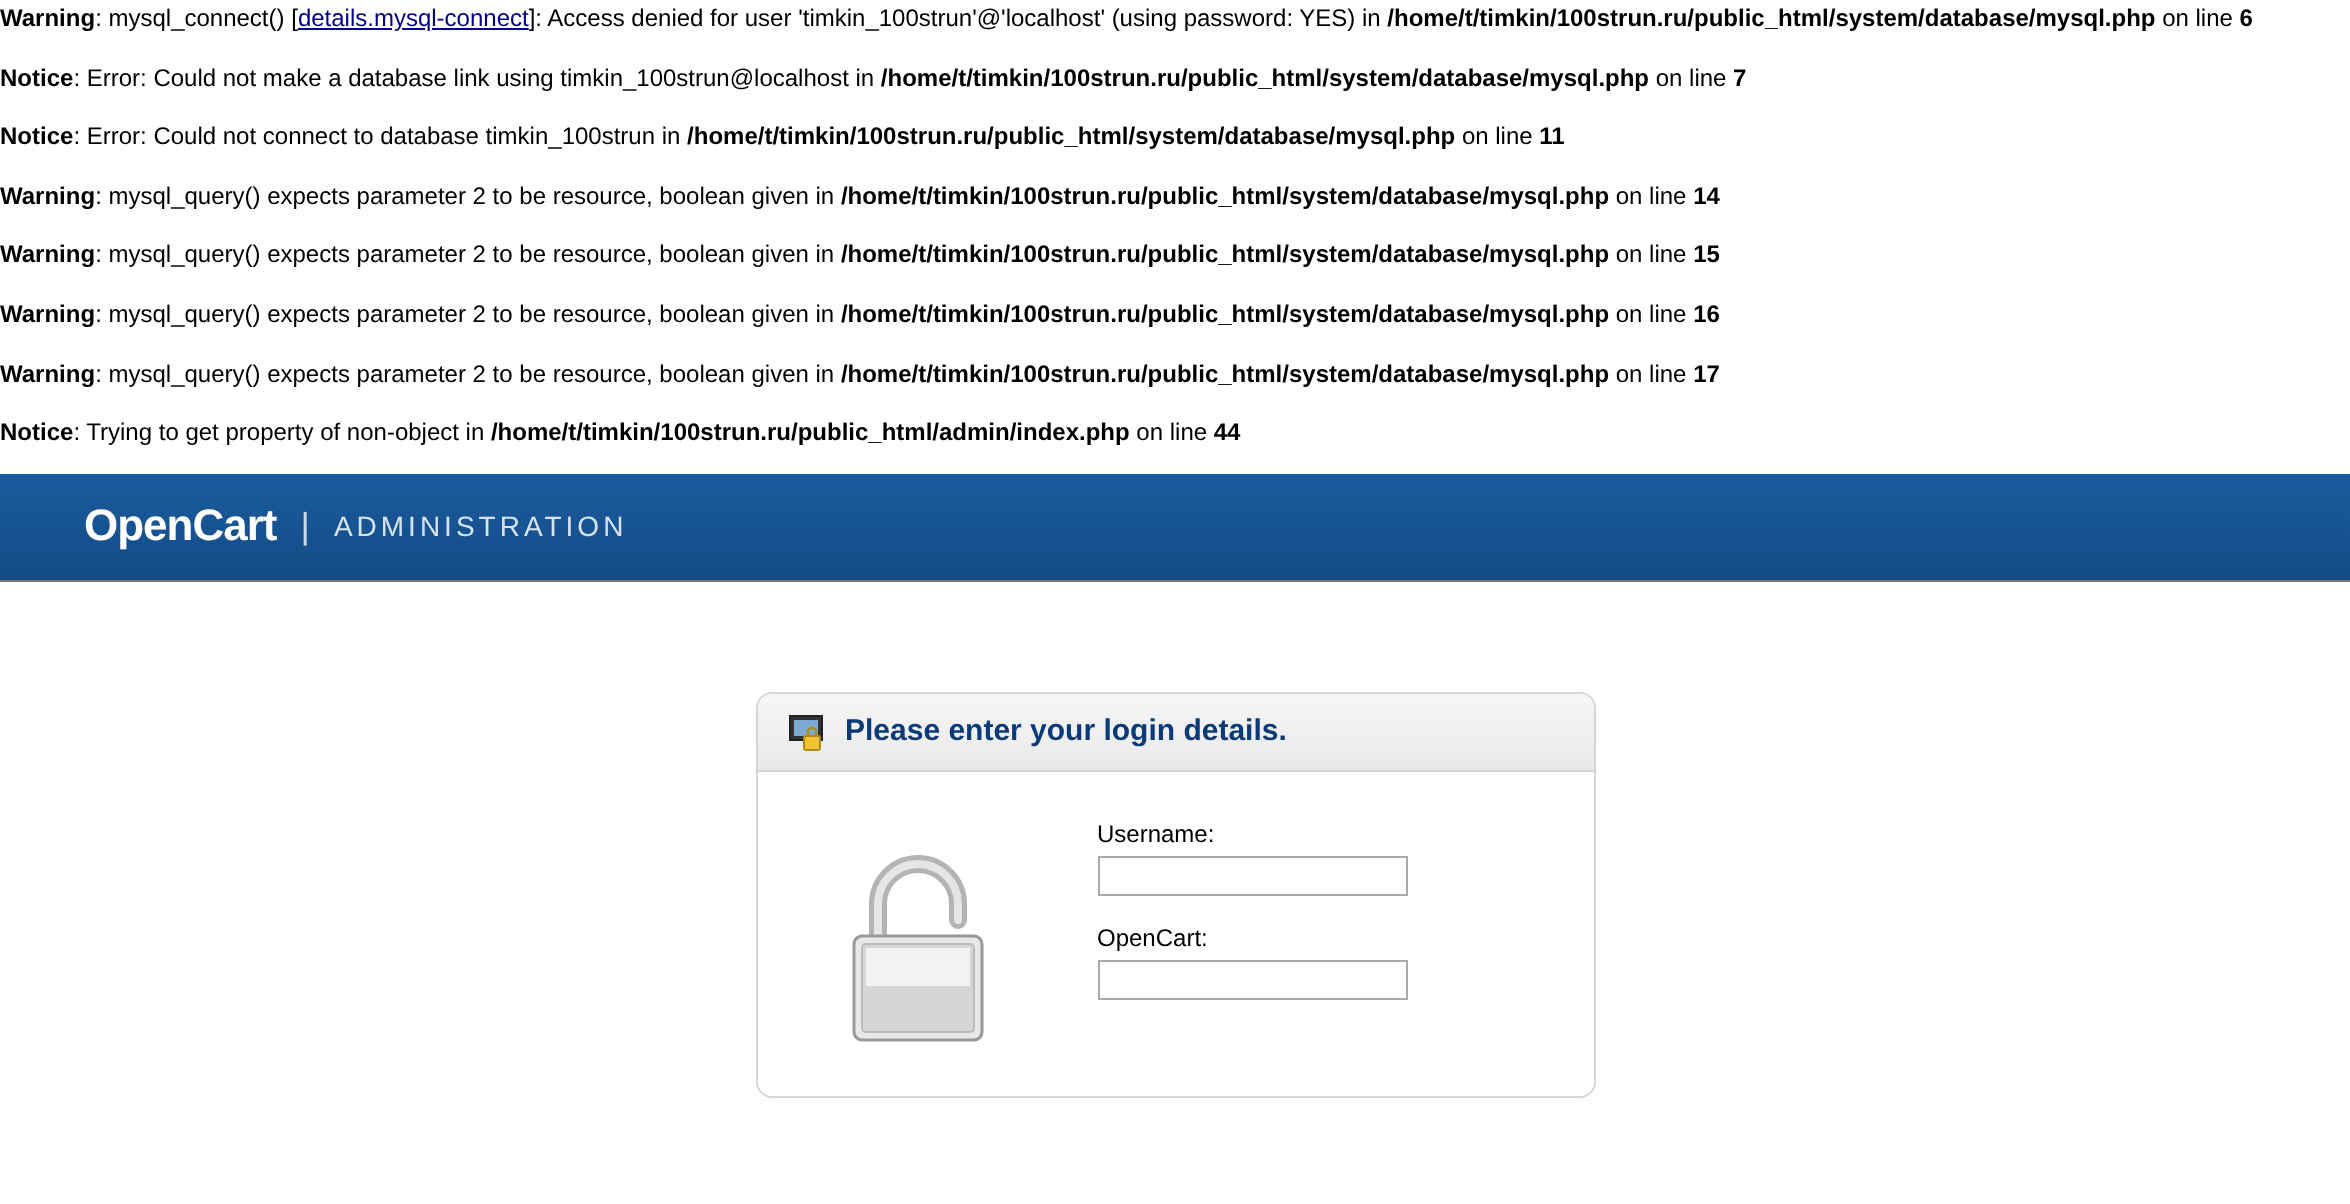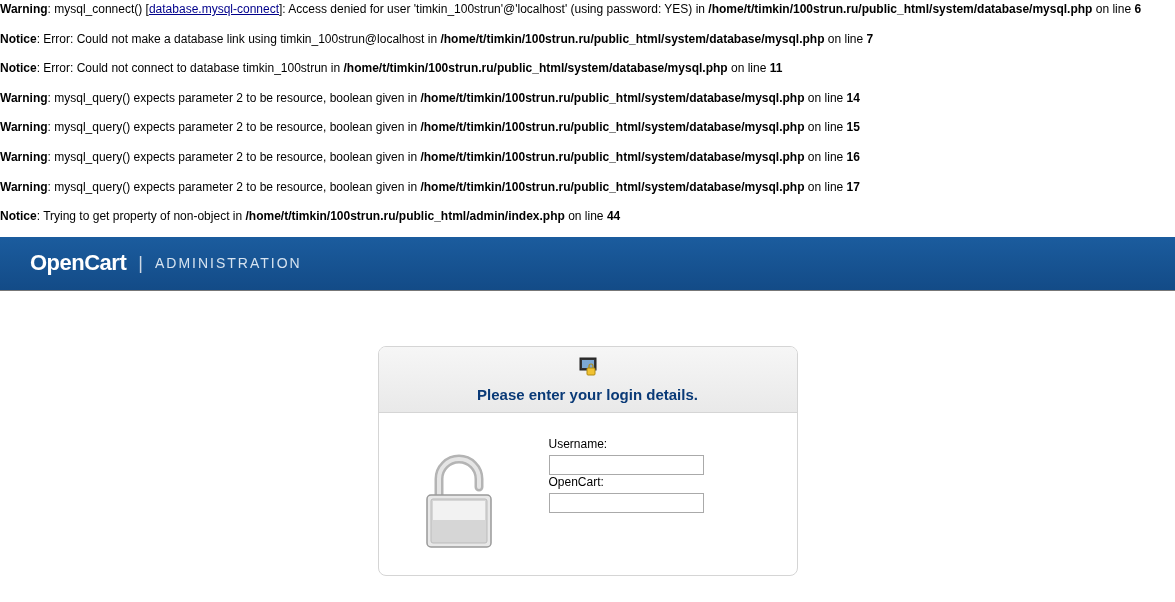--- a/index.html
+++ b/index.html
@@ -17,21 +17,21 @@
       line-height: 1.3;
       color: #000;
     }
     .php-error b { font-weight: bold; margin-top: 12px; }
     .php-error a {
       color: #00008b;
       text-decoration: underline;
     }
     .header-bar {
       background: linear-gradient(#1b5c9e, #134b87);
-      padding: 0;
+      padding: 12px;
       height: 54px;
       display: flex;
       align-items: center;
       border-bottom: 1px solid #777;
     }
     .header-inner {
       padding-left: 30px;
       color: #fff;
       display: flex;
       align-items: center;
@@ -63,21 +63,20 @@
       border-radius: 8px;
       overflow: hidden;
     }
     .login-head {
       background: linear-gradient(#f6f6f6, #e9e9e9);
       border-bottom: 1px solid #d5d5d5;
       padding: 9px 14px;
       display: flex;
       align-items: center;
       gap: 10px;
-      flex-direction: column;
     }
     .login-head-title {
       color: #0a3a77;
       font-weight: bold;
       font-size: 15px;
     }
     .login-body {
       padding: 24px 20px 18px 20px;
       display: flex;
       gap: 30px;
@@ -85,21 +84,21 @@
     .lock-col {
       width: 120px;
       display: flex;
       align-items: center;
       justify-content: center;
     }
     .fields-col {
       flex: 1;
     }
     .field {
-      margin-bottom: 0;
+      margin-bottom: 14px;
     }
     .field label {
       display: block;
       font-size: 12px;
       color: #000;
       margin-bottom: 4px;
     }
     .field input {
       width: 155px;
       height: 20px;
@@ -111,21 +110,21 @@
       display: inline-block;
       width: 20px; height: 20px;
       position: relative;
     }
     .lockicon-head svg { display:block; }
   </style>
 </head>
 <body>
 
 <div class="php-errors" id="php-error-list">
-    <div class="php-error"><b>Warning</b>: mysql_connect() [<a href="#">database.mysql-connect</a>]: Access denied for user 'timkin_100strun'@'localhost' (using password: YES) in <b>/home/t/timkin/100strun.ru/public_html/system/database/mysql.php</b> on line <b>6</b></div>
+    <div class="php-error"><b>Warning</b>: mysql_connect() [<a href="#">details.mysql-connect</a>]: Access denied for user 'timkin_100strun'@'localhost' (using password: YES) in <b>/home/t/timkin/100strun.ru/public_html/system/database/mysql.php</b> on line <b>6</b></div>
     <div class="php-error"><b>Notice</b>: Error: Could not make a database link using timkin_100strun@localhost in <b>/home/t/timkin/100strun.ru/public_html/system/database/mysql.php</b> on line <b>7</b></div>
     <div class="php-error"><b>Notice</b>: Error: Could not connect to database timkin_100strun in <b>/home/t/timkin/100strun.ru/public_html/system/database/mysql.php</b> on line <b>11</b></div>
     <div class="php-error"><b>Warning</b>: mysql_query() expects parameter 2 to be resource, boolean given in <b>/home/t/timkin/100strun.ru/public_html/system/database/mysql.php</b> on line <b>14</b></div>
     <div class="php-error"><b>Warning</b>: mysql_query() expects parameter 2 to be resource, boolean given in <b>/home/t/timkin/100strun.ru/public_html/system/database/mysql.php</b> on line <b>15</b></div>
     <div class="php-error"><b>Warning</b>: mysql_query() expects parameter 2 to be resource, boolean given in <b>/home/t/timkin/100strun.ru/public_html/system/database/mysql.php</b> on line <b>16</b></div>
     <div class="php-error"><b>Warning</b>: mysql_query() expects parameter 2 to be resource, boolean given in <b>/home/t/timkin/100strun.ru/public_html/system/database/mysql.php</b> on line <b>17</b></div>
     <div class="php-error"><b>Notice</b>: Trying to get property of non-object in <b>/home/t/timkin/100strun.ru/public_html/admin/index.php</b> on line <b>44</b></div>
   </div>
 
 <div class="header-bar">

